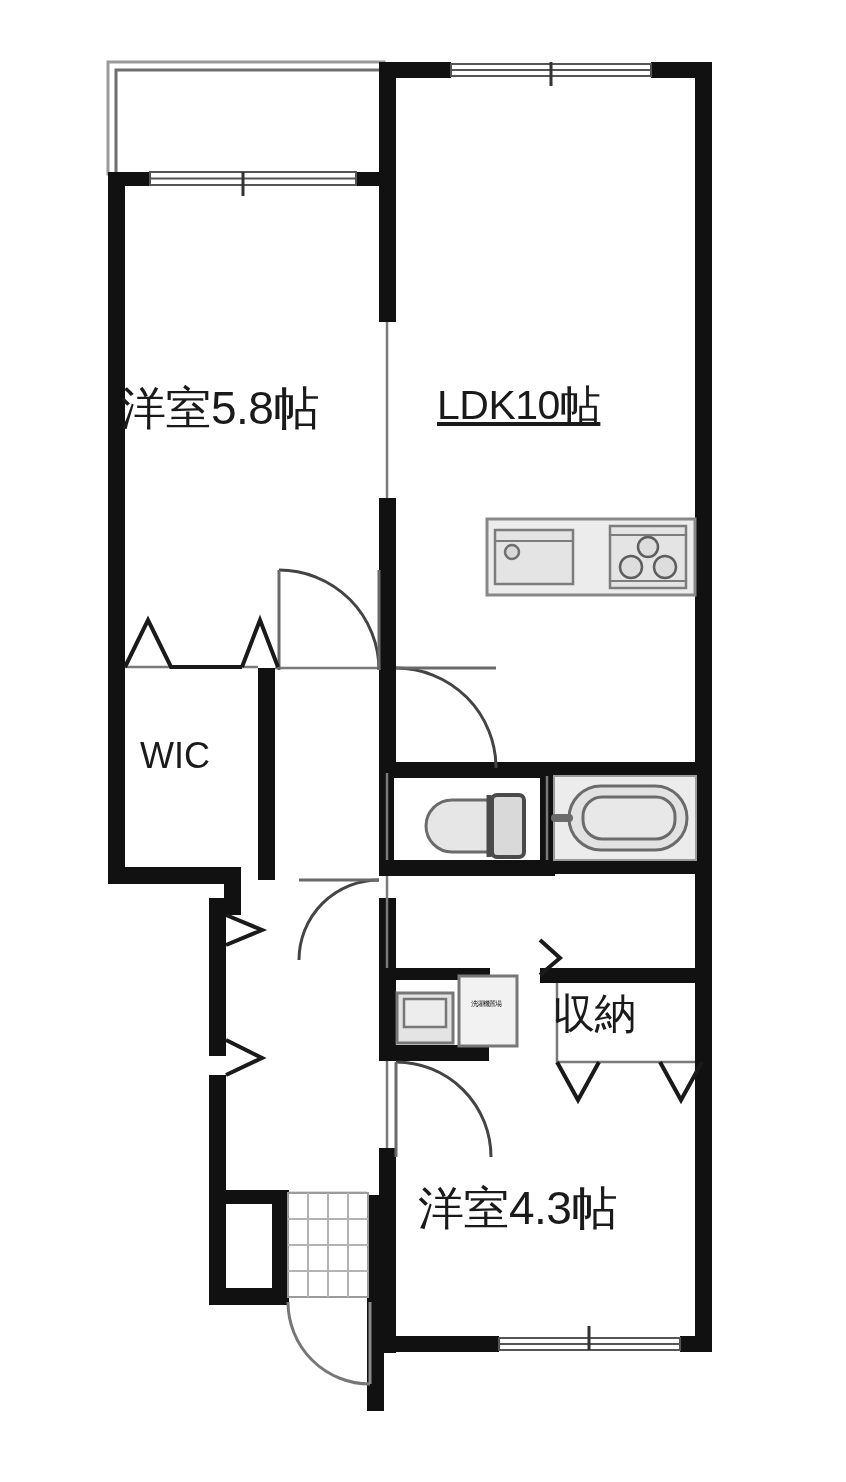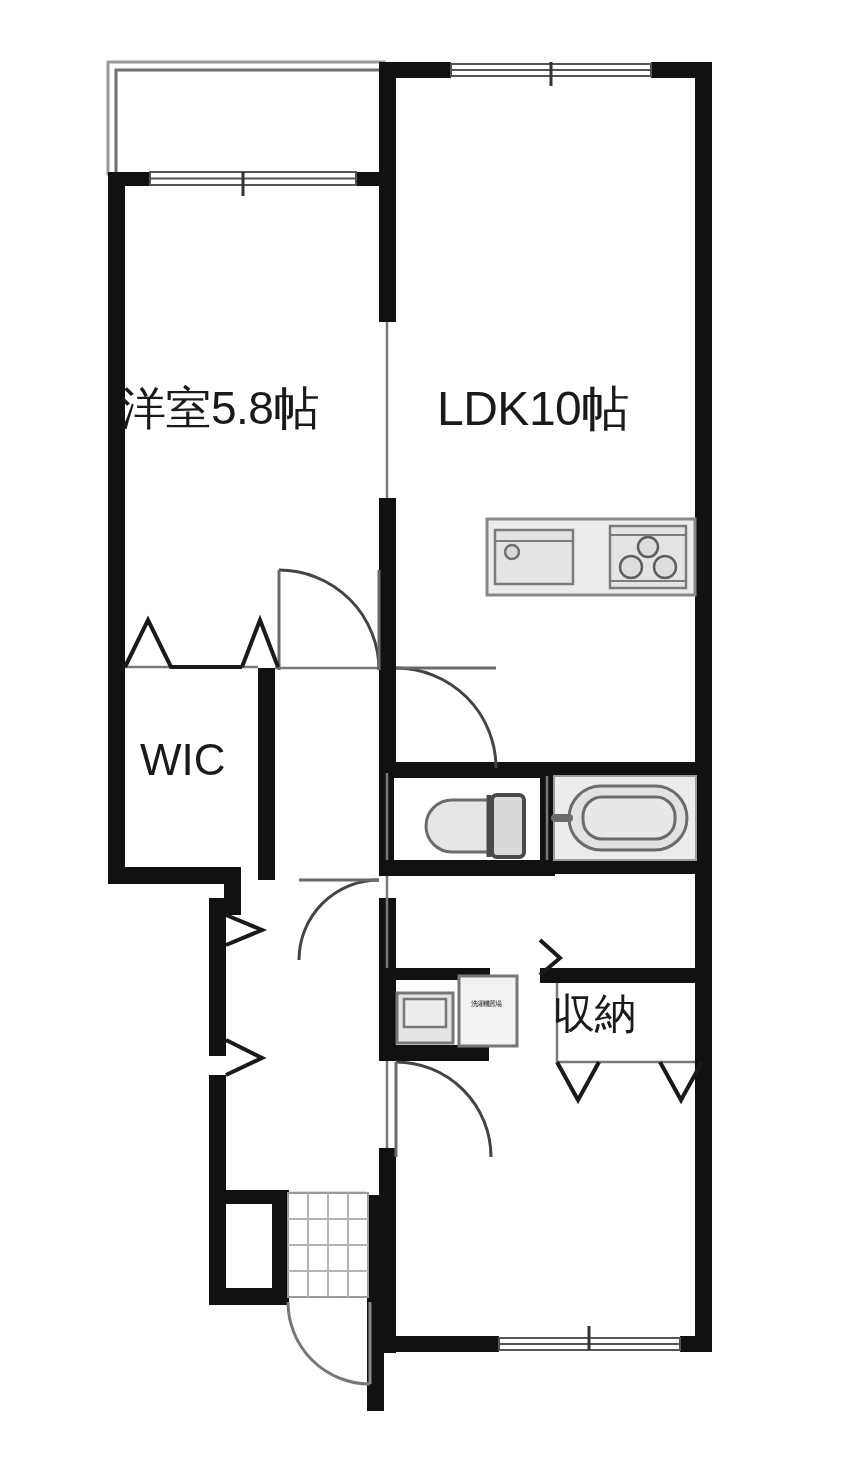--- a/index.html
+++ b/index.html
@@ -27,22 +27,22 @@
   }
   .room-label {
     position: absolute;
     color: #1a1a1a;
     font-weight: 500;
     white-space: nowrap;
     letter-spacing: -0.5px;
     line-height: 1;
   }
   .label-yoshitsu58 { left: 120px; top: 385px; font-size: 46px; }
-  .label-ldk        { left: 437px; top: 385px; font-size: 48px; }
-  .label-wic        { left: 140px; top: 738px; font-size: 44px; letter-spacing: 0px; }
+  .label-ldk        { left: 437px; top: 385px; font-size: 41px; text-decoration: underline; }
+  .label-wic        { left: 140px; top: 738px; font-size: 36px; letter-spacing: 0px; }
   .label-shuno      { left: 553px; top: 993px; font-size: 42px; }
   .label-yoshitsu43 { left: 418px; top: 1185px; font-size: 46px; }
   .micro-label {
     position: absolute;
     font-size: 7px;
     line-height: 8px;
     color: #111;
     width: 44px;
     text-align: center;
     letter-spacing: -1px;
@@ -290,16 +290,17 @@
   </svg>
 
   <div class="room-label label-yoshitsu58">洋室5.8帖</div>
 
   <div class="room-label label-ldk">LDK10帖</div>
 
   <div class="room-label label-wic">WIC</div>
 
   <div class="room-label label-shuno">収納</div>
 
+  <div class="room-label label-yoshitsu43">洋室4.3帖</div>
 
   <div class="micro-label micro-washer">洗濯機置場</div>
 
 </div>
 
 </body></html>

